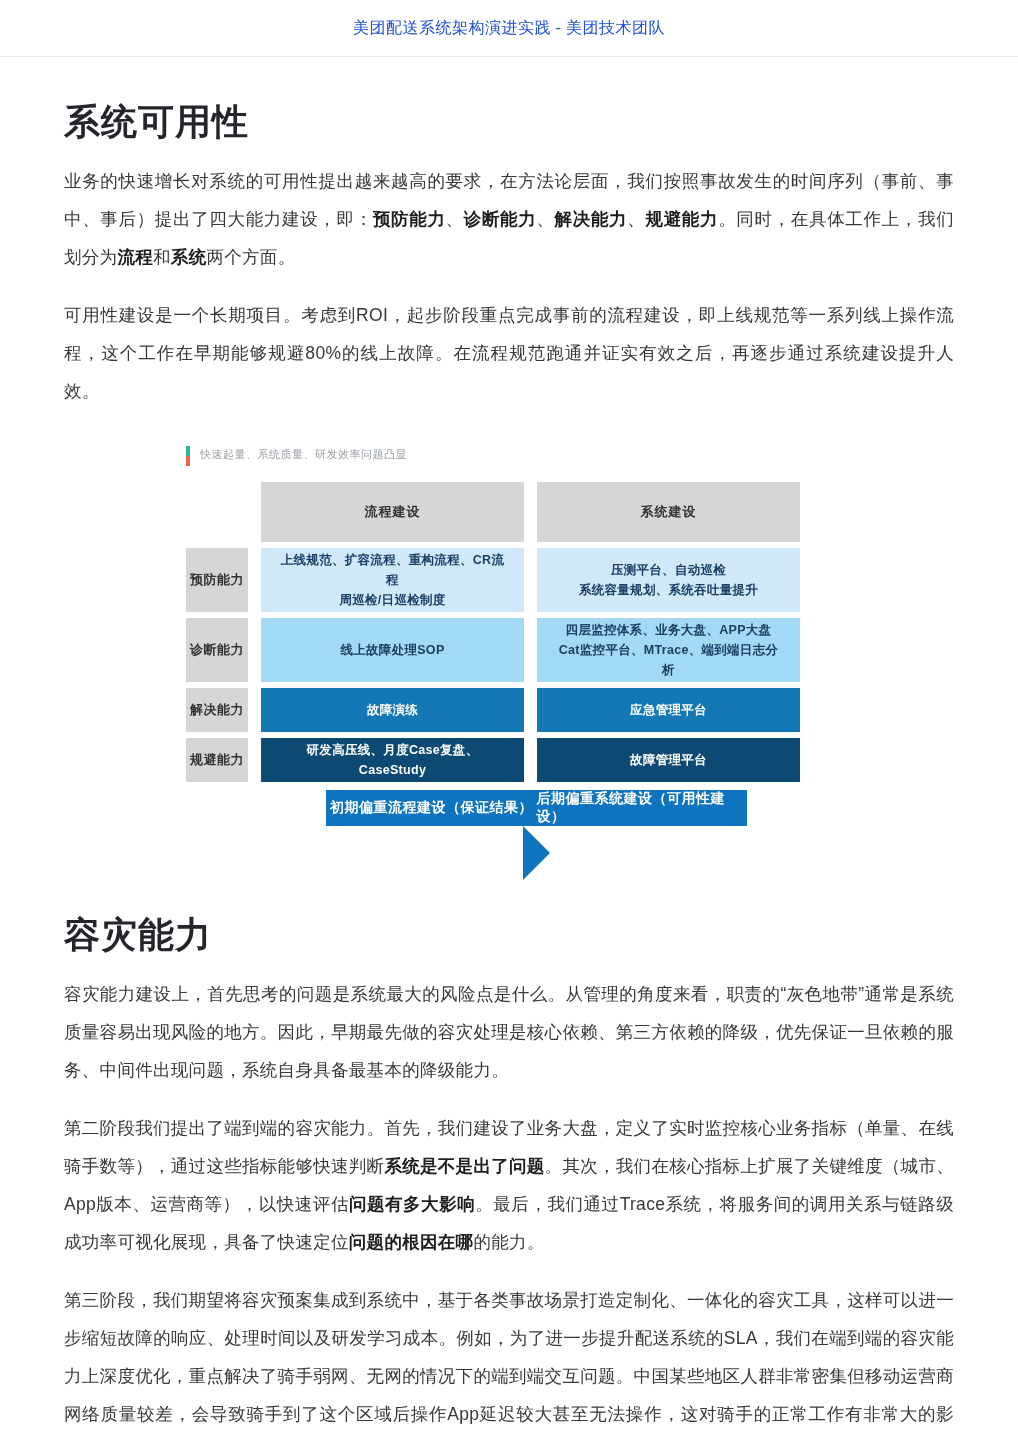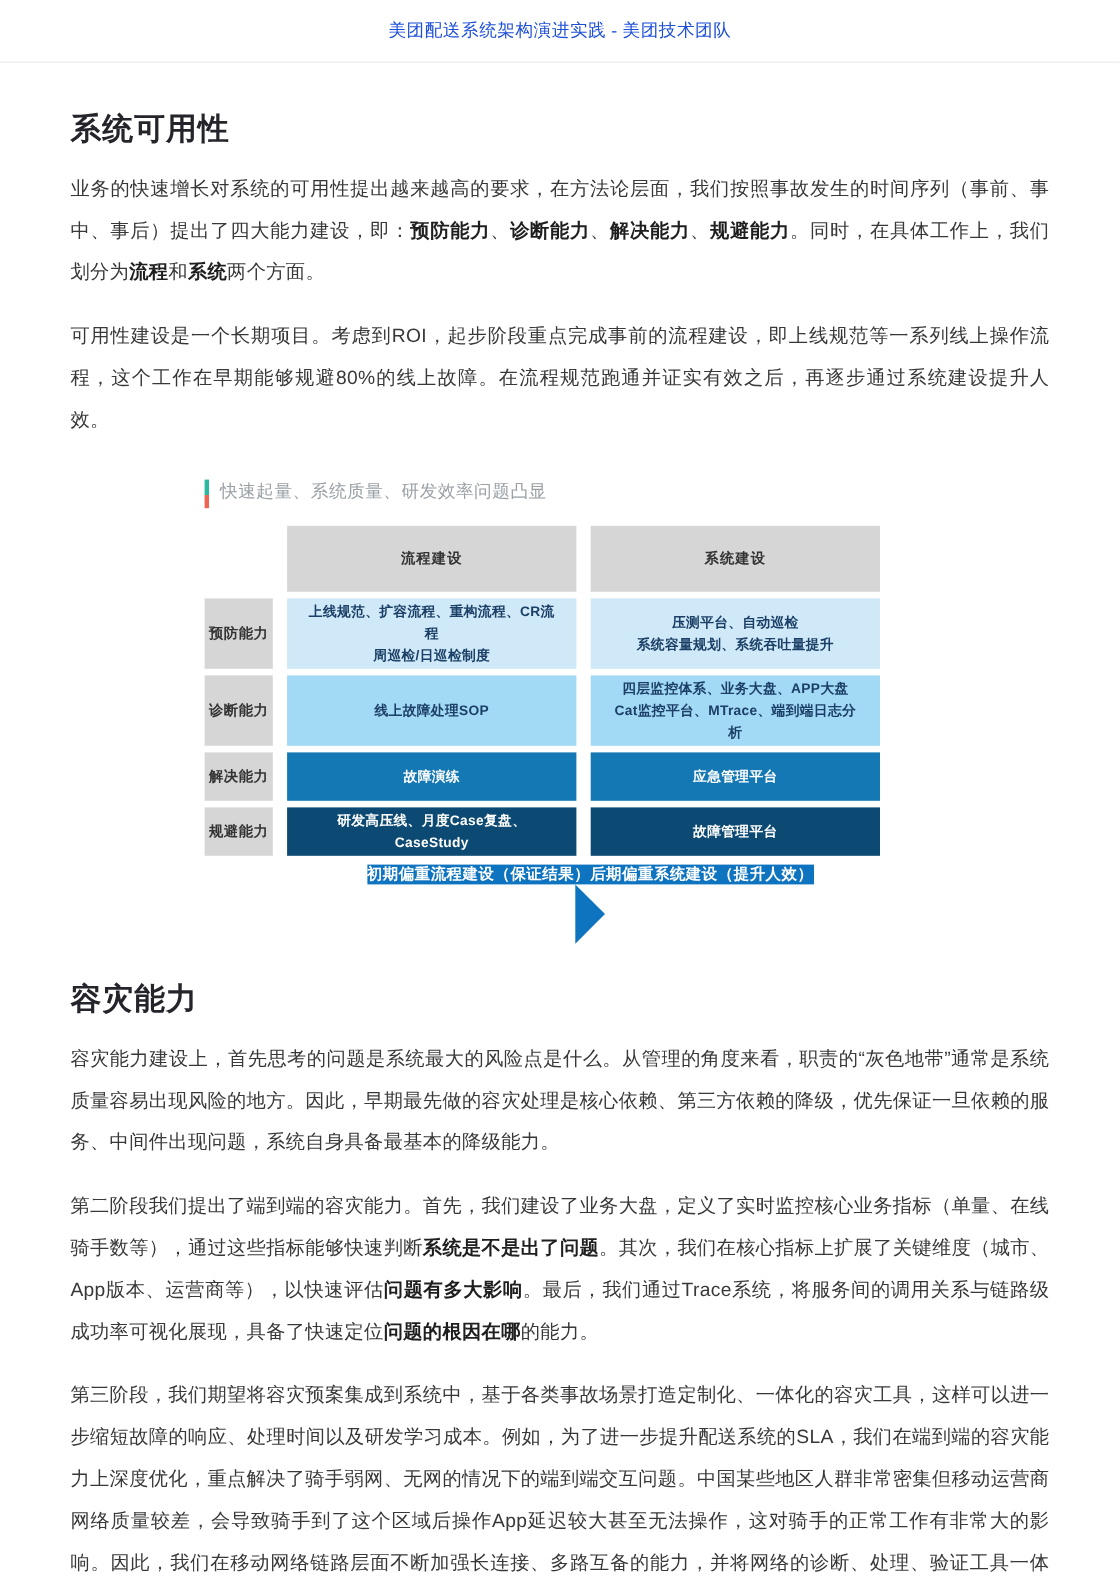--- a/index.html
+++ b/index.html
@@ -17,41 +17,41 @@
     display:flex;align-items:center;justify-content:center;
     border-bottom:1px solid #e8e8e8;
   }
   .print-header .ph-title{
     font-family:"Liberation Serif","DejaVu Serif",serif;
     font-size:16px;color:#1d4ed8;letter-spacing:.5px;
   }
   
   .content{padding:0 64px;}
   .section-heading{
-    font-size:28px;font-weight:700;color:#24242b;
+    font-size:36px;font-weight:700;color:#24242b;
     letter-spacing:1px;
     margin:42px 0 18px 0;line-height:1.25;
   }
   .section-heading.second{margin-top:30px;}
   .para{
     font-size:17.5px;line-height:38px;color:#383838;
     text-align:justify;letter-spacing:.3px;
     margin:0 0 20px 0;
   }
   .para strong{font-weight:700;color:#1e1e1e;}
   
   .availability-diagram{
     margin:36px 0 32px 122px;
     width:632px;
   }
   .fig-head{display:flex;margin-bottom:16px;}
   .fig-bar{width:4px;display:flex;flex-direction:column;margin-right:10px;}
   .fig-bar .bar-teal{flex:1.1;background:var(--accent-teal,#2bb9a1);}
   .fig-bar .bar-coral{flex:1;background:var(--accent-coral,#ef6350);}
-  .fig-kicker{font-size:16px;color:#9aa0a6;margin:1px 0 4px 0;letter-spacing:.5px;}
+  .fig-kicker{font-size:11px;color:#9aa0a6;margin:1px 0 4px 0;letter-spacing:.5px;}
   .fig-title{font-size:21px;font-weight:700;color:var(--accent-teal,#2bb9a1);letter-spacing:1px;}
   .fig-grid{
     display:grid;
     grid-template-columns:62px 263px 263px;
     column-gap:13px;row-gap:6px;
     width:614px;
   }
   .cell{display:flex;align-items:center;justify-content:center;text-align:center;}
   .corner{height:42px;}
   .head-cell{
@@ -131,21 +131,21 @@
         <div class="cell content-cell tone-strong">故障演练</div>
         <div class="cell content-cell tone-strong">应急管理平台</div>
         <div class="cell label-cell">规避能力</div>
         <div class="cell content-cell tone-dark">研发高压线、月度Case复盘、CaseStudy</div>
         <div class="cell content-cell tone-dark">故障管理平台</div>
       </div>
 
     <div class="fig-arrow">
       <div class="arrow-band">
         <span>初期偏重流程建设（保证结果）</span>
-        <span>后期偏重系统建设（提升人效）</span>
+        <span>后期偏重系统建设（可用性建设）</span>
       </div>
       <div class="arrow-head"></div>
     </div>
   </figure>
 
   <h2 class="section-heading second">容灾能力</h2>
 
   <p class="para"><span>容灾能力建设上，首先思考的问题是系统最大的风险点是什么。从管理的角度来看，职责的“灰色地带”通常是系统质量容易出现风险的地方。因此，早期最先做的容灾处理是核心依赖、第三方依赖的降级，优先保证一旦依赖的服务、中间件出现问题，系统自身具备最基本的降级能力。</span></p>
   <p class="para"><span>第二阶段我们提出了端到端的容灾能力。首先，我们建设了业务大盘，定义了实时监控核心业务指标（单量、在线骑手数等），通过这些指标能够快速判断</span><strong>系统是不是出了问题</strong><span>。其次，我们在核心指标上扩展了关键维度（城市、App版本、运营商等），以快速评估</span><strong>问题有多大影响</strong><span>。最后，我们通过Trace系统，将服务间的调用关系与链路级成功率可视化展现，具备了快速定位</span><strong>问题的根因在哪</strong><span>的能力。</span></p>
   <p class="para"><span>第三阶段，我们期望将容灾预案集成到系统中，基于各类事故场景打造定制化、一体化的容灾工具，这样可以进一步缩短故障的响应、处理时间以及研发学习成本。例如，为了进一步提升配送系统的SLA，我们在端到端的容灾能力上深度优化，重点解决了骑手弱网、无网的情况下的端到端交互问题。中国某些地区人群非常密集但移动运营商网络质量较差，会导致骑手到了这个区域后操作App延迟较大甚至无法操作，这对骑手的正常工作有非常大的影响。因此，我们在移动网络链路层面不断加强长连接、多路互备的能力，并将网络的诊断、处理、验证工具一体化，使骑手App的端到端到达率有了进一步的提升。</span></p>

